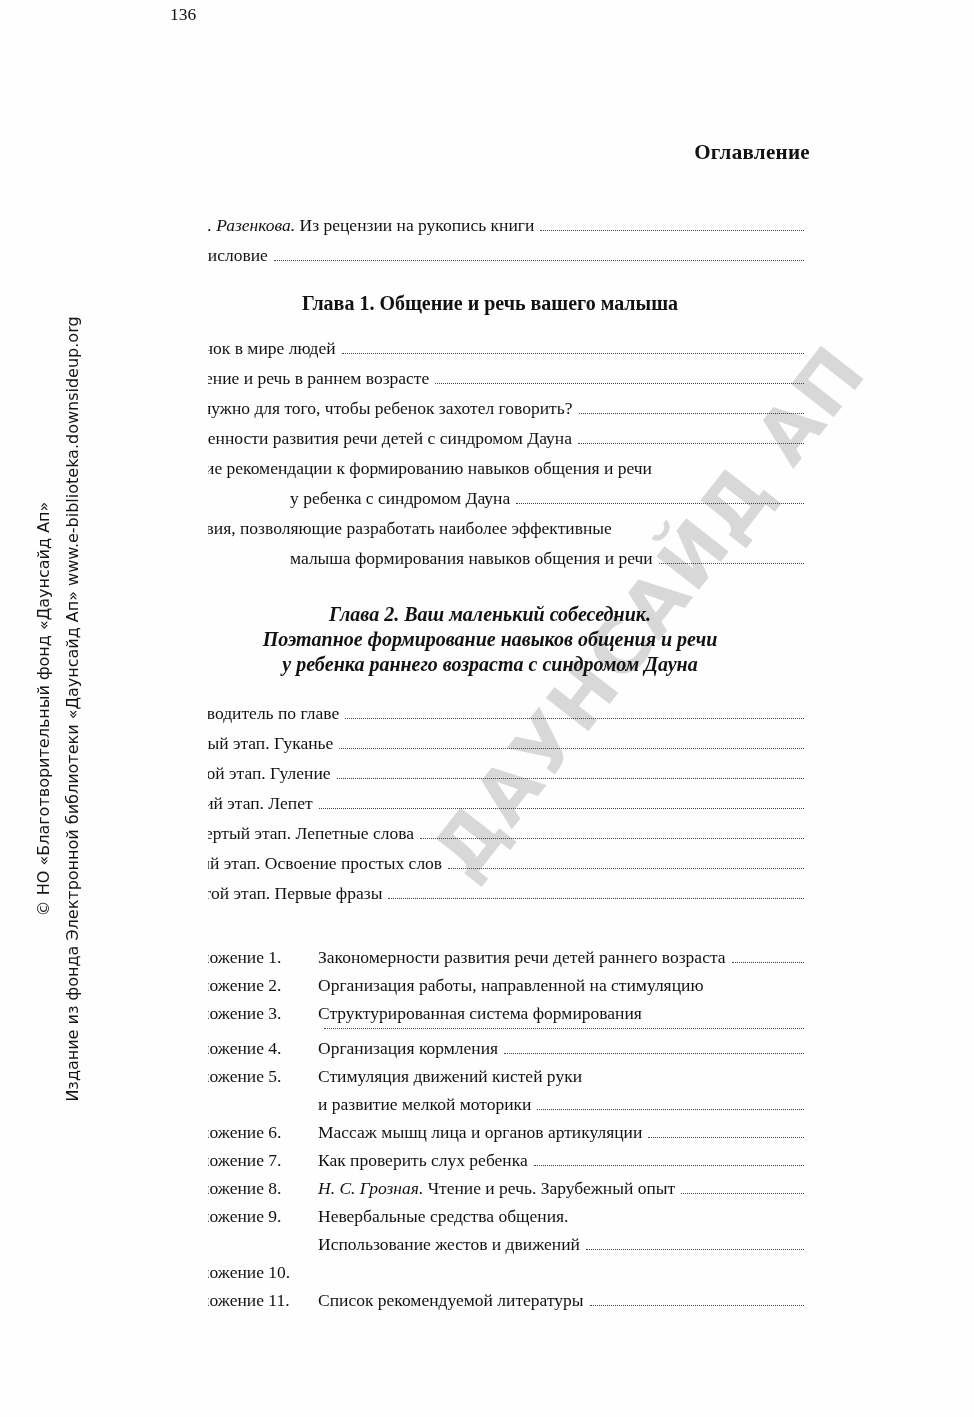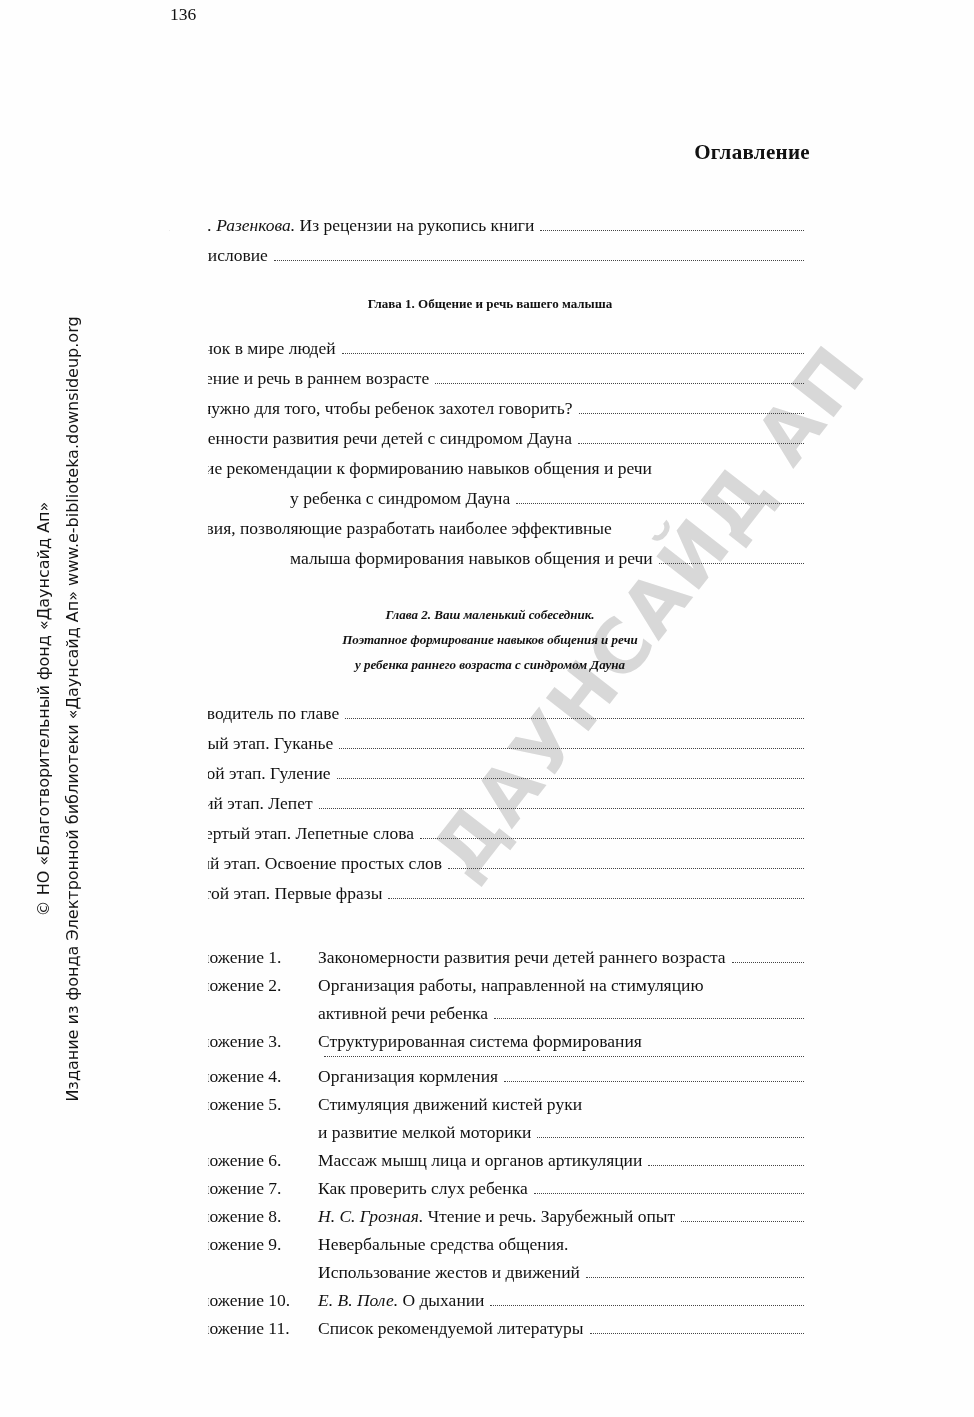--- a/index.html
+++ b/index.html
@@ -115,21 +115,21 @@
   .toc-row.cont {
     margin-left: 0;
   }
   .toc-row.cont .label { padding-left: 120px; text-align: right; }
 
   .it { font-style: italic; }
 
   .chapter-head {
     text-align: center;
     font-weight: bold;
-    font-size: 13px;
+    font-size: 20px;
     line-height: 25px;
     margin: 22px 0 18px 0;
   }
   .chapter-head.multi { margin: 30px 0 22px 0; font-style: italic; }
   .gap-md { height: 34px; }
 
   
   .apx-row {
     display: flex;
     align-items: baseline;
@@ -296,125 +296,112 @@
 
       <div class="apx-row no-leader">
         <span class="apx-name">Приложение 2.</span>
         <span class="apx-body">
           <span class="apx-text">Организация работы, направленной на стимуляцию</span>
           <span class="leader"></span>
           <span class="page"></span>
         </span>
       </div>
 
+
+      <div class="apx-row no-leader">
+        <span class="apx-name">Приложение 3.</span>
+        <span class="apx-body">
+          <span class="apx-text">Структурированная система формирования</span>
+          <span class="leader"></span>
+          <span class="page"></span>
+        </span>
+      </div>
+
       <div class="apx-row cont">
         <span class="apx-name"></span>
         <span class="apx-body">
-          <span class="apx-text">активной речи ребенка</span>
-          <span class="leader"></span>
-          <span class="page">88</span>
+          <span class="leader"></span>
+          <span class="page">94</span>
+        </span>
+      </div>
+
+      <div class="apx-row">
+        <span class="apx-name">Приложение 4.</span>
+        <span class="apx-body">
+          <span class="apx-text">Организация кормления</span>
+          <span class="leader"></span>
+          <span class="page">97</span>
         </span>
       </div>
 
       <div class="apx-row no-leader">
-        <span class="apx-name">Приложение 3.</span>
-        <span class="apx-body">
-          <span class="apx-text">Структурированная система формирования</span>
+        <span class="apx-name">Приложение 5.</span>
+        <span class="apx-body">
+          <span class="apx-text">Стимуляция движений кистей руки</span>
           <span class="leader"></span>
           <span class="page"></span>
         </span>
       </div>
 
       <div class="apx-row cont">
         <span class="apx-name"></span>
         <span class="apx-body">
-          <span class="leader"></span>
-          <span class="page">94</span>
-        </span>
-      </div>
-
-      <div class="apx-row">
-        <span class="apx-name">Приложение 4.</span>
-        <span class="apx-body">
-          <span class="apx-text">Организация кормления</span>
-          <span class="leader"></span>
-          <span class="page">97</span>
+          <span class="apx-text">и развитие мелкой моторики</span>
+          <span class="leader"></span>
+          <span class="page">104</span>
+        </span>
+      </div>
+
+      <div class="apx-row">
+        <span class="apx-name">Приложение 6.</span>
+        <span class="apx-body">
+          <span class="apx-text">Массаж мышц лица и органов артикуляции</span>
+          <span class="leader"></span>
+          <span class="page">110</span>
+        </span>
+      </div>
+
+      <div class="apx-row">
+        <span class="apx-name">Приложение 7.</span>
+        <span class="apx-body">
+          <span class="apx-text">Как проверить слух ребенка</span>
+          <span class="leader"></span>
+          <span class="page">113</span>
+        </span>
+      </div>
+
+      <div class="apx-row">
+        <span class="apx-name">Приложение 8.</span>
+        <span class="apx-body">
+          <span class="apx-text"><span class="it">Н. С. Грозная.</span><span> Чтение и речь. Зарубежный опыт</span></span>
+          <span class="leader"></span>
+          <span class="page">116</span>
         </span>
       </div>
 
       <div class="apx-row no-leader">
-        <span class="apx-name">Приложение 5.</span>
-        <span class="apx-body">
-          <span class="apx-text">Стимуляция движений кистей руки</span>
+        <span class="apx-name">Приложение 9.</span>
+        <span class="apx-body">
+          <span class="apx-text">Невербальные средства общения.</span>
           <span class="leader"></span>
           <span class="page"></span>
         </span>
       </div>
 
       <div class="apx-row cont">
         <span class="apx-name"></span>
         <span class="apx-body">
-          <span class="apx-text">и развитие мелкой моторики</span>
-          <span class="leader"></span>
-          <span class="page">104</span>
-        </span>
-      </div>
-
-      <div class="apx-row">
-        <span class="apx-name">Приложение 6.</span>
-        <span class="apx-body">
-          <span class="apx-text">Массаж мышц лица и органов артикуляции</span>
-          <span class="leader"></span>
-          <span class="page">110</span>
-        </span>
-      </div>
-
-      <div class="apx-row">
-        <span class="apx-name">Приложение 7.</span>
-        <span class="apx-body">
-          <span class="apx-text">Как проверить слух ребенка</span>
-          <span class="leader"></span>
-          <span class="page">113</span>
-        </span>
-      </div>
-
-      <div class="apx-row">
-        <span class="apx-name">Приложение 8.</span>
-        <span class="apx-body">
-          <span class="apx-text"><span class="it">Н. С. Грозная.</span><span> Чтение и речь. Зарубежный опыт</span></span>
-          <span class="leader"></span>
-          <span class="page">116</span>
-        </span>
-      </div>
-
-      <div class="apx-row no-leader">
-        <span class="apx-name">Приложение 9.</span>
-        <span class="apx-body">
-          <span class="apx-text">Невербальные средства общения.</span>
-          <span class="leader"></span>
-          <span class="page"></span>
-        </span>
-      </div>
-
-      <div class="apx-row cont">
-        <span class="apx-name"></span>
-        <span class="apx-body">
           <span class="apx-text">Использование жестов и движений</span>
           <span class="leader"></span>
           <span class="page">125</span>
         </span>
       </div>
 
       <div class="apx-row">
         <span class="apx-name">Приложение 10.</span>
-        <span class="apx-body">
-          <span class="apx-text"><span class="it">Е. В. Поле.</span><span> О дыхании</span></span>
-          <span class="leader"></span>
-          <span class="page">132</span>
-        </span>
       </div>
 
       <div class="apx-row">
         <span class="apx-name">Приложение 11.</span>
         <span class="apx-body">
           <span class="apx-text">Список рекомендуемой литературы</span>
           <span class="leader"></span>
           <span class="page">136</span>
         </span>
       </div>

